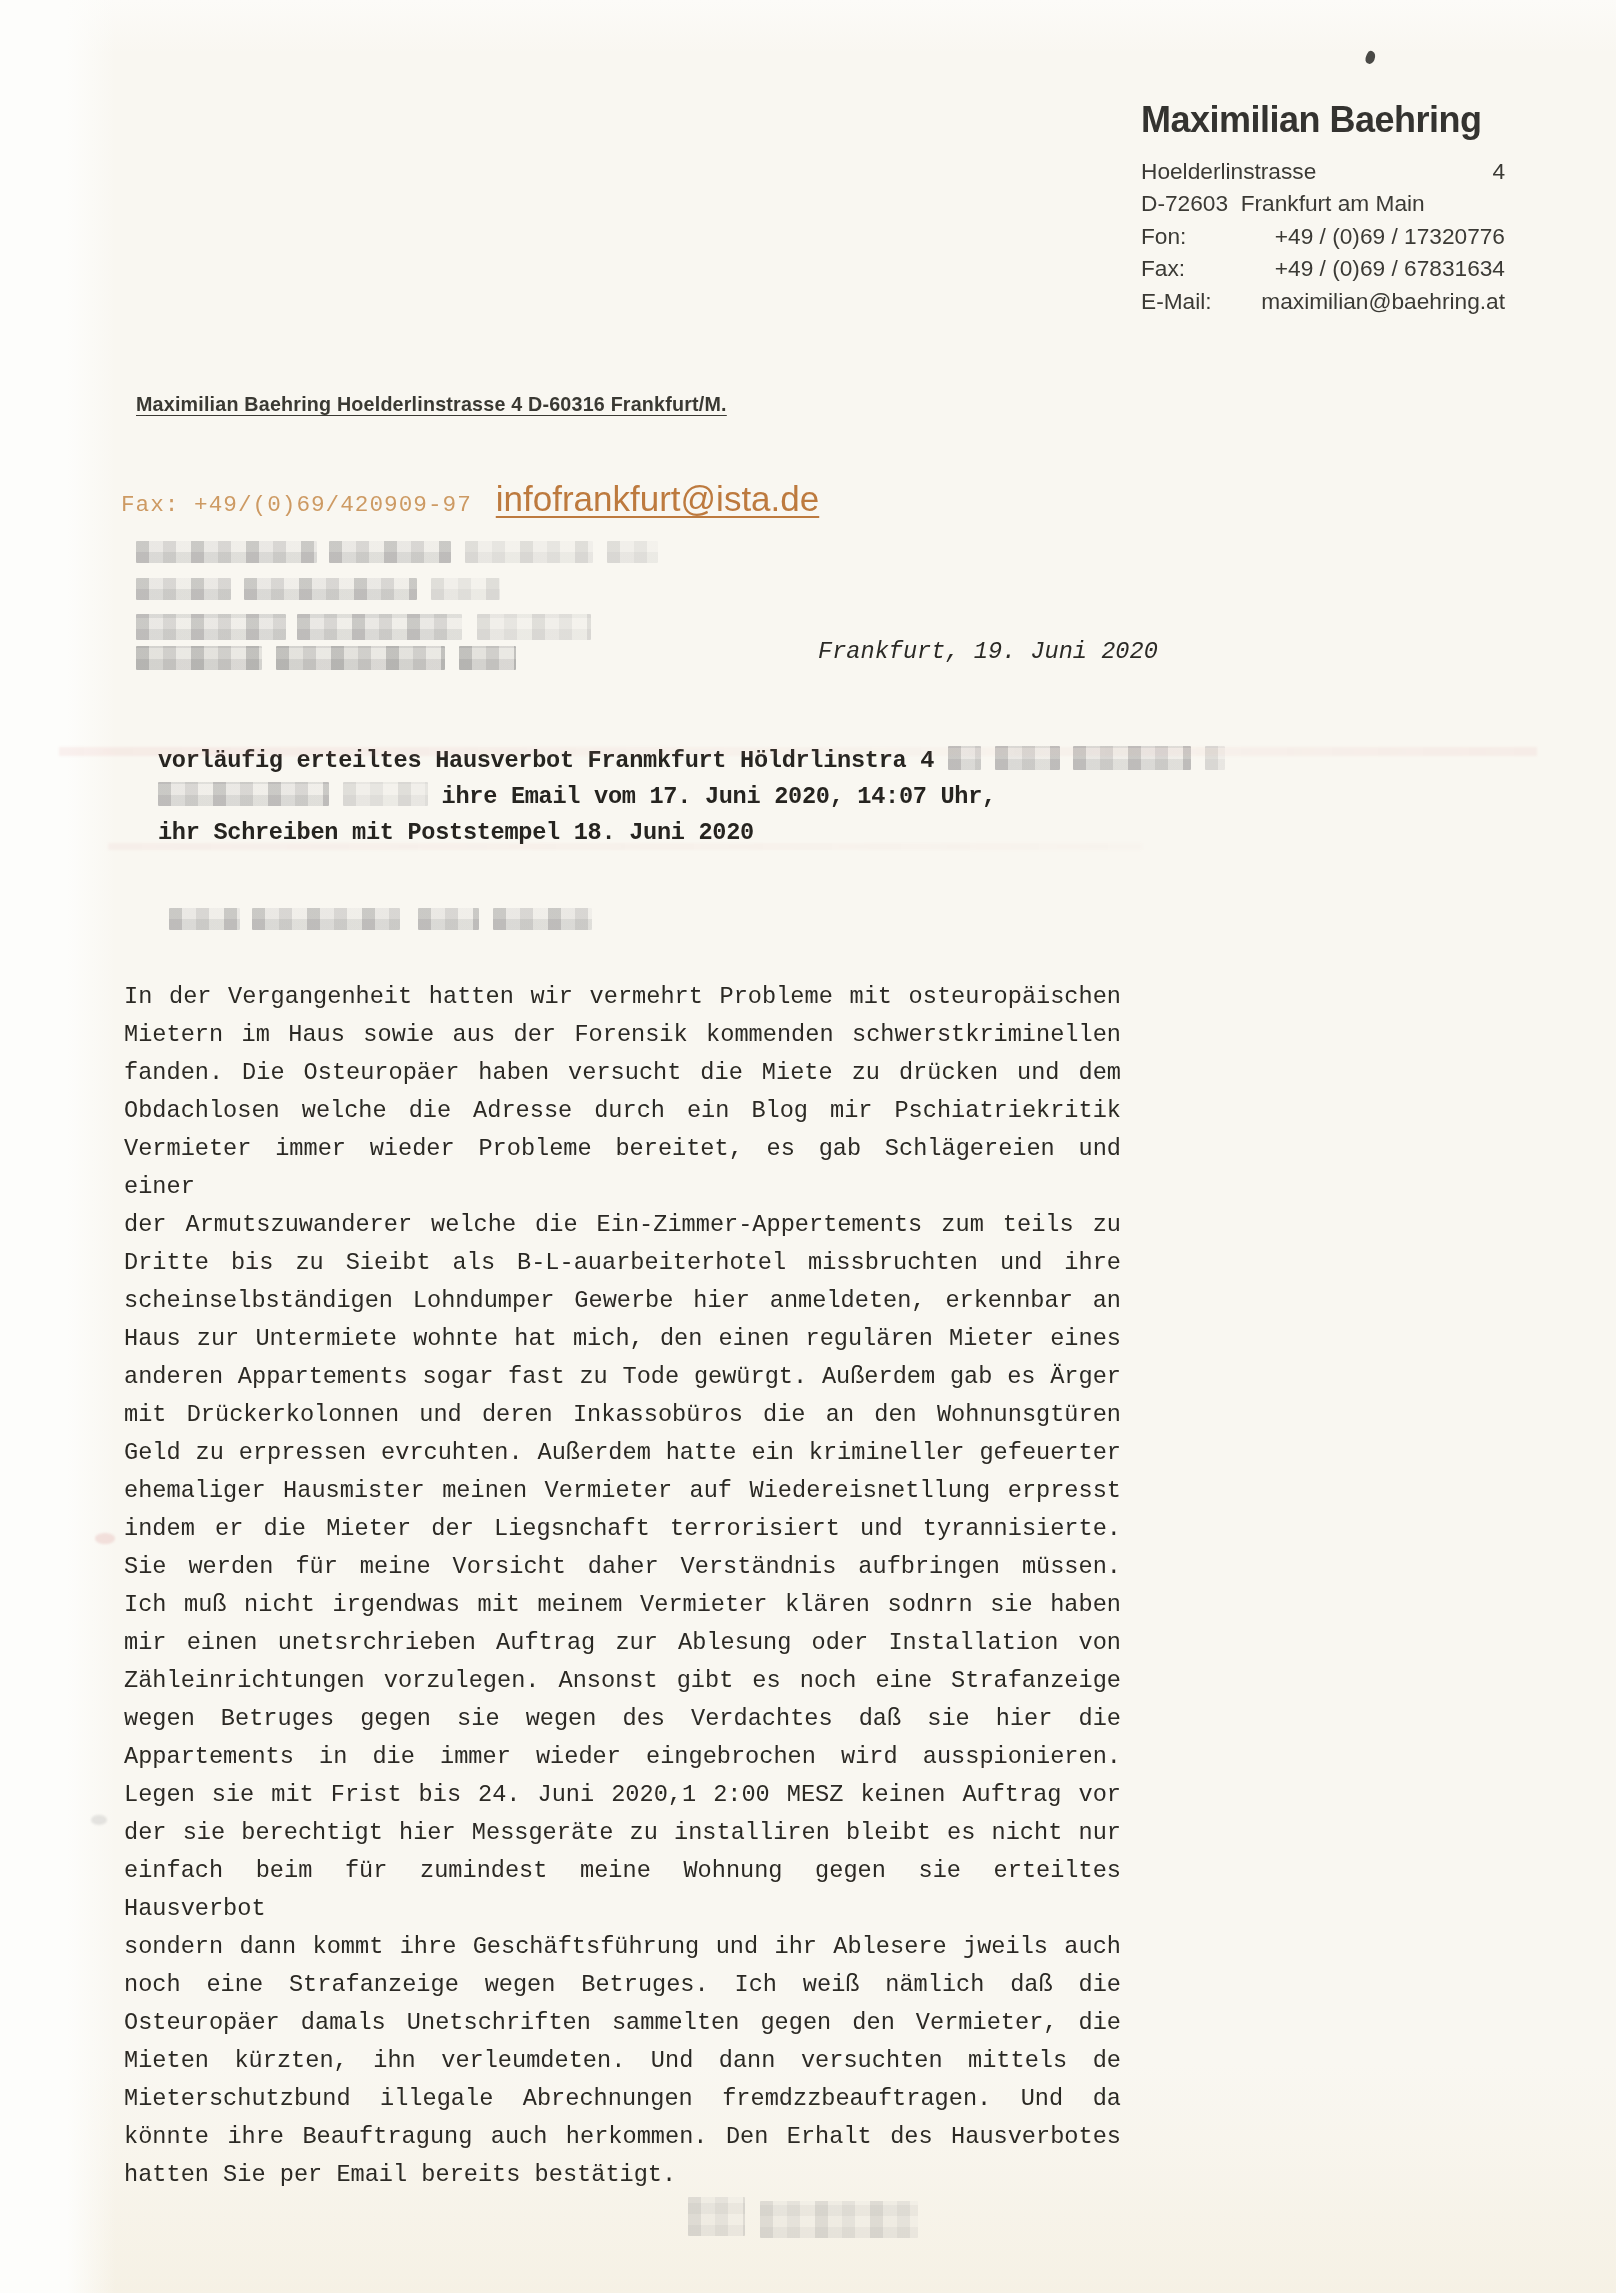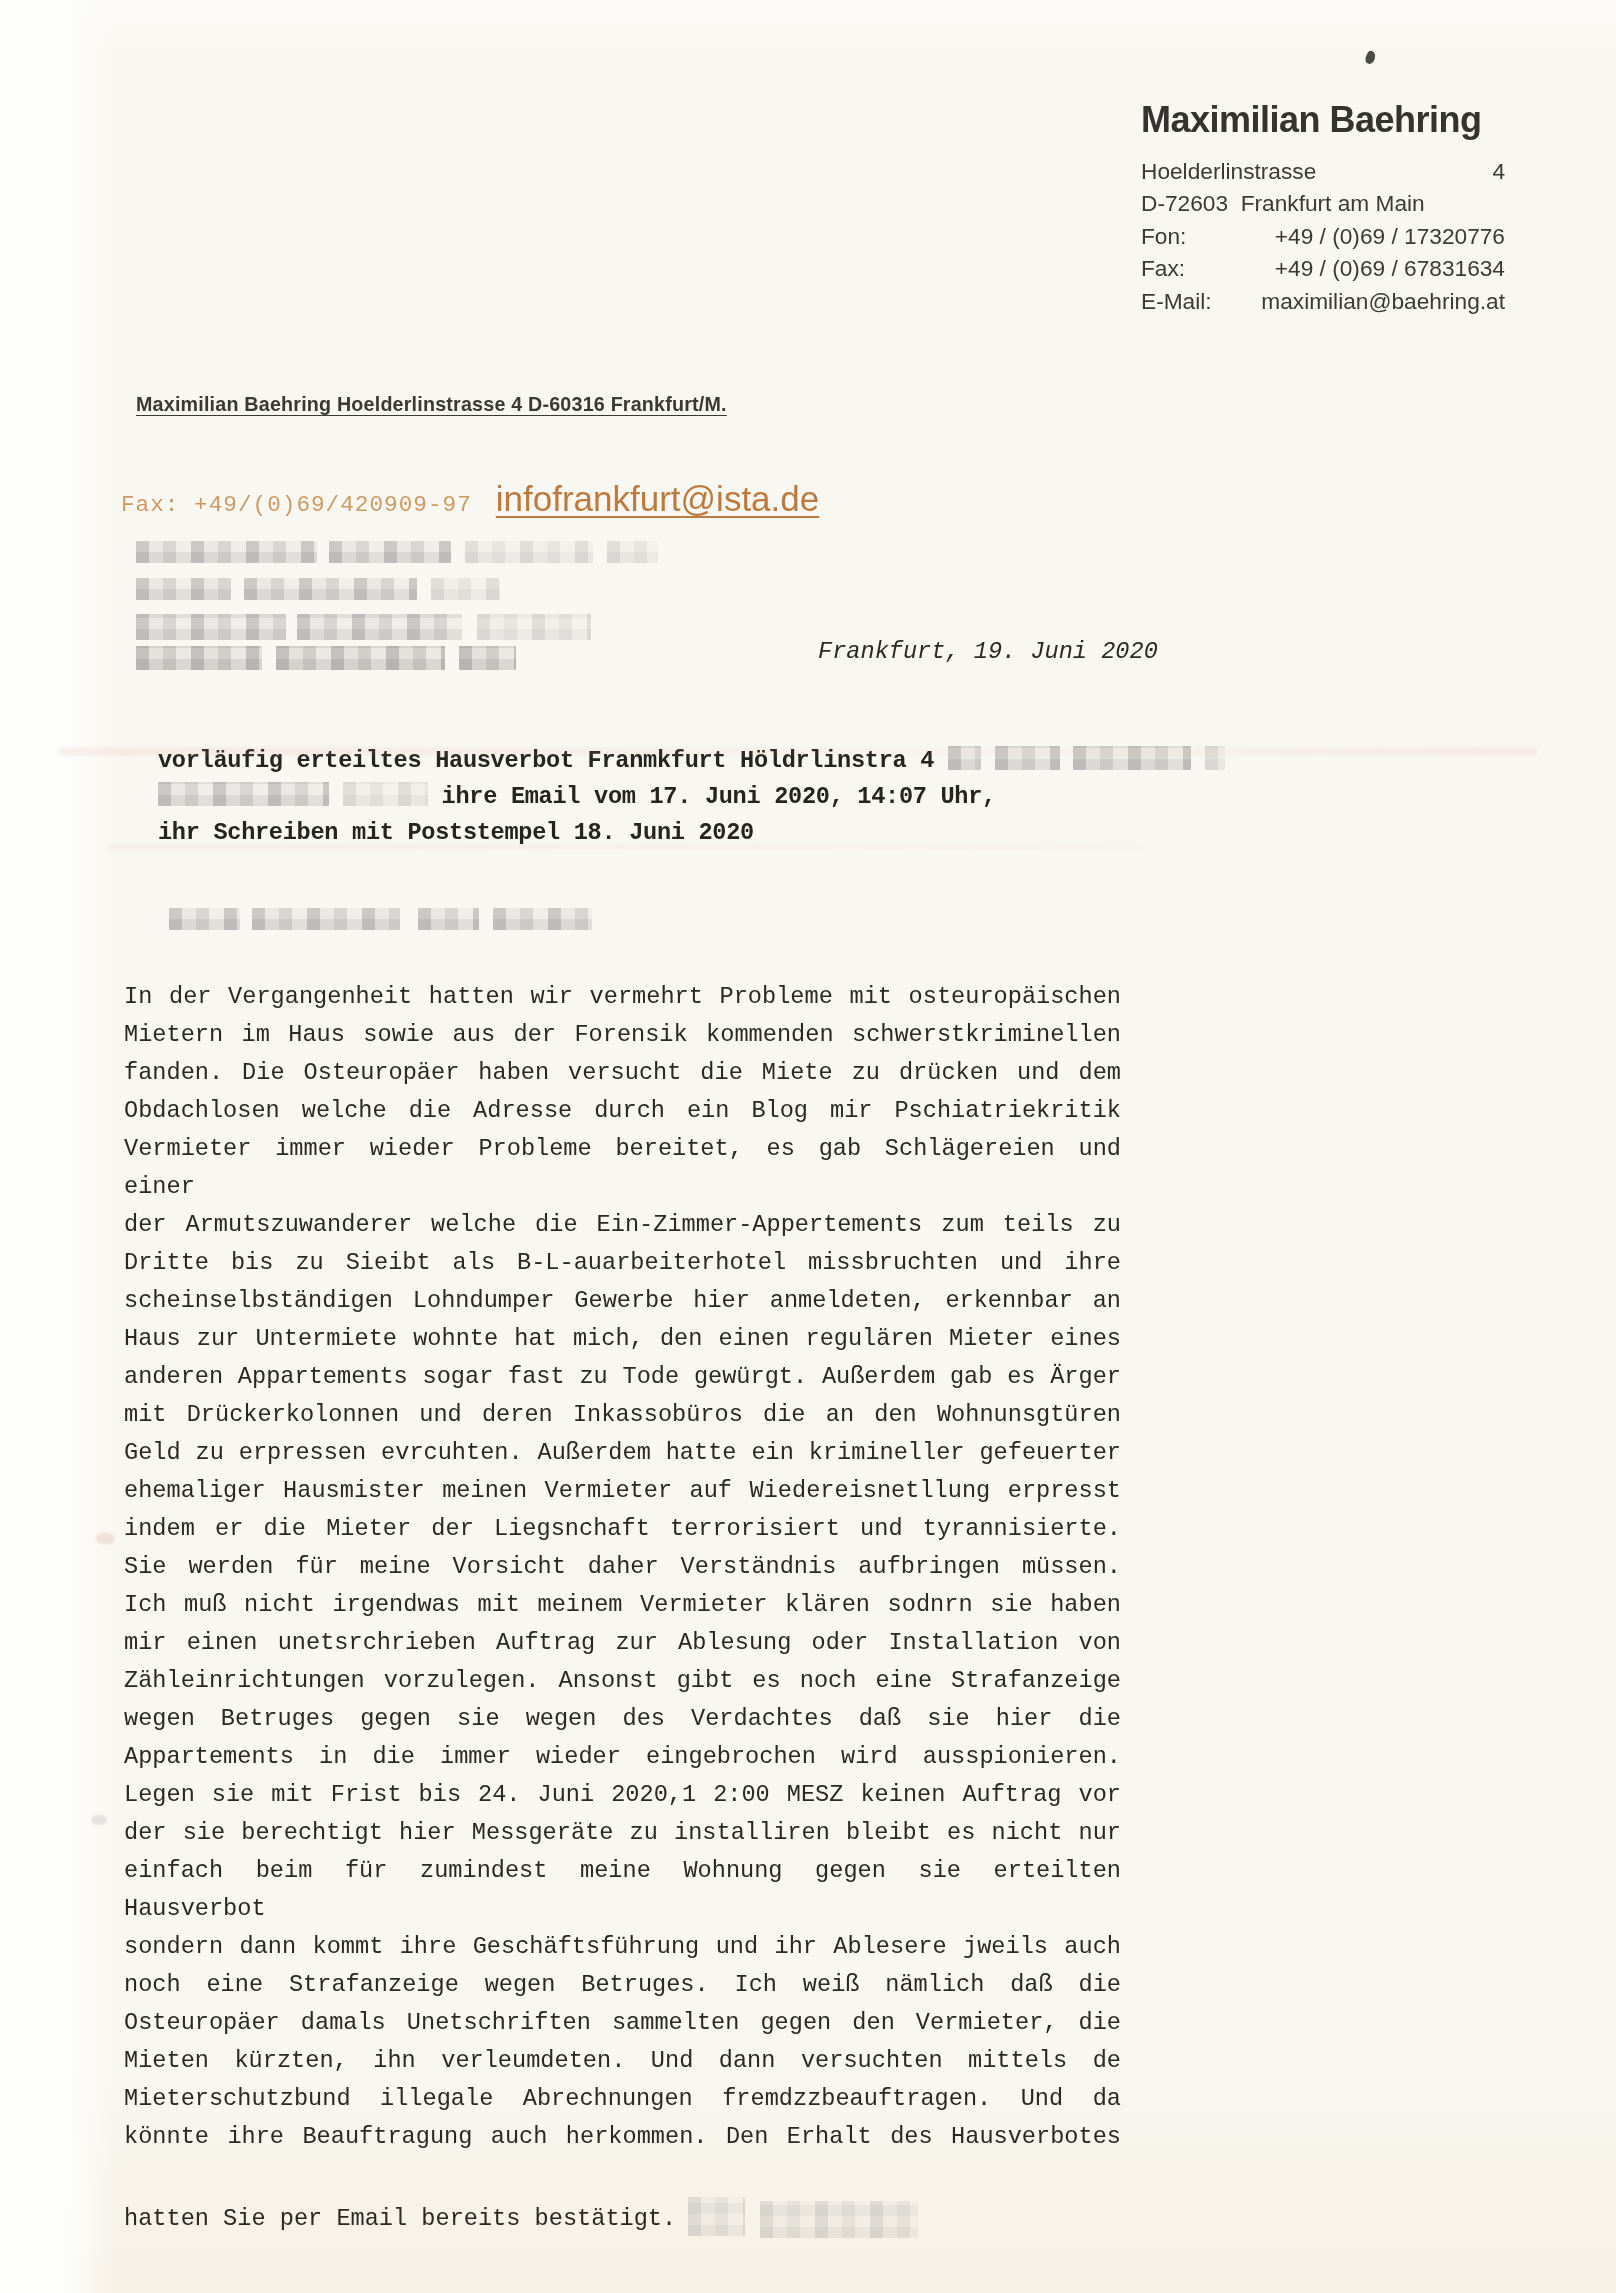--- a/index.html
+++ b/index.html
@@ -85,21 +85,21 @@
   }
   .subj-line .gap{display:inline-block;width:13.8px;}
 
   
   .body-text{position:absolute;left:124px;top:978px;width:997px;}
   .body-line{
     font-family:"Liberation Mono","DejaVu Sans Mono",monospace;
     font-size:23.6px;line-height:38px;color:#2b2924;
     text-align:justify;text-align-last:justify;white-space:normal;
   }
-  .body-line.last-line{text-align-last:left;margin-top:44px;}
+  .body-line.last-line{text-align-last:left;}
 
   
   .crease{position:absolute;pointer-events:none;}
   .crease.c1{left:59px;top:747px;width:1478px;height:8.9px;
     background:linear-gradient(90deg,rgba(228,150,150,.12),rgba(235,180,170,.05) 60%,rgba(228,150,150,.10));
     filter:blur(1px);}
   .crease.c2{left:108px;top:843px;width:1034px;height:6.9px;
     background:linear-gradient(90deg,rgba(226,160,160,.09),rgba(226,160,160,.03));
     filter:blur(1px);}
   .mark.m1{position:absolute;left:95px;top:1533px;width:19.7px;height:10.8px;
@@ -196,21 +196,21 @@
       <div class="body-line">ehemaliger Hausmister meinen Vermieter auf Wiedereisnetllung erpresst</div>
       <div class="body-line">indem er die Mieter der Liegsnchaft terrorisiert und tyrannisierte.</div>
       <div class="body-line">Sie werden für meine Vorsicht daher Verständnis aufbringen müssen.</div>
       <div class="body-line">Ich muß nicht irgendwas mit meinem Vermieter klären sodnrn sie haben</div>
       <div class="body-line">mir einen unetsrchrieben Auftrag zur Ablesung oder Installation von</div>
       <div class="body-line">Zähleinrichtungen vorzulegen. Ansonst gibt es noch eine Strafanzeige</div>
       <div class="body-line">wegen Betruges gegen sie wegen des Verdachtes daß sie hier die</div>
       <div class="body-line">Appartements in die immer wieder eingebrochen wird ausspionieren.</div>
       <div class="body-line">Legen sie mit Frist bis 24. Juni 2020,1 2:00 MESZ keinen Auftrag vor</div>
       <div class="body-line">der sie berechtigt hier Messgeräte zu installiren bleibt es nicht nur</div>
-      <div class="body-line">einfach beim für zumindest meine Wohnung gegen sie erteilten Hausverbot</div>
+      <div class="body-line">einfach beim für zumindest meine Wohnung gegen sie erteiltes Hausverbot</div>
       <div class="body-line">sondern dann kommt ihre Geschäftsführung und ihr Ablesere jweils auch</div>
       <div class="body-line">noch eine Strafanzeige wegen Betruges. Ich weiß nämlich daß die</div>
       <div class="body-line">Osteuropäer damals Unetschriften sammelten gegen den Vermieter, die</div>
       <div class="body-line">Mieten kürzten, ihn verleumdeten. Und dann versuchten mittels de</div>
       <div class="body-line">Mieterschutzbund illegale Abrechnungen fremdzzbeauftragen. Und da</div>
       <div class="body-line">könnte ihre Beauftragung auch herkommen. Den Erhalt des Hausverbotes</div>
       <div class="body-line last-line">hatten Sie per Email bereits bestätigt.</div>
     </div>
 
   <div class="redact light" style="left:688px;top:2197px;width:57px;height:39px;"></div>

